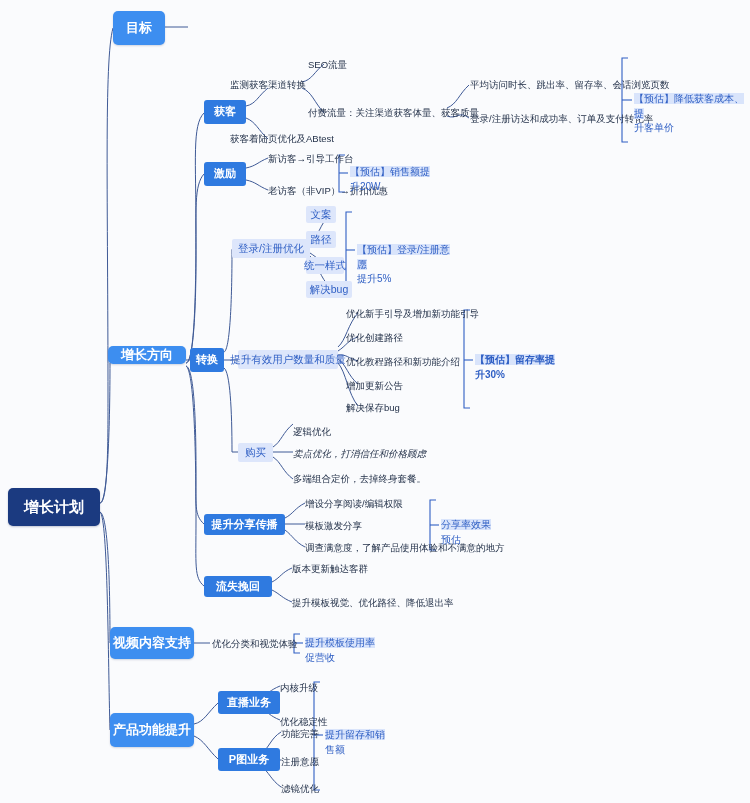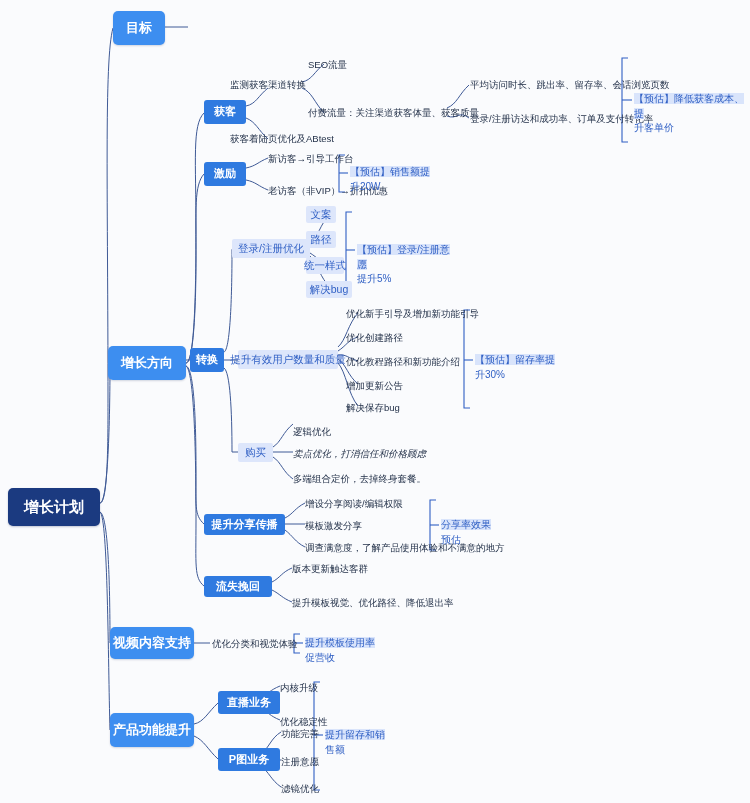--- a/index.html
+++ b/index.html
@@ -172,21 +172,21 @@
 
       <path d="M320,682 L314,682 L314,790 L320,790"></path>
       <path d="M314,735 L323,735"></path>
     </g>
   </svg>
 
   <div class="node n-root" style="left:8px;top:488px;width:92px;height:38px;">增长计划</div>
 
   <div class="node n-l1" style="left:113px;top:11px;width:52px;height:34px;">目标</div>
 
-  <div class="node n-l1" style="left:108px;top:346px;width:78px;height:34px;">增长方向</div>
+  <div class="node n-l1" style="left:108px;top:346px;width:78px;height:18px;">增长方向</div>
 
   <div class="node n-l2" style="left:204px;top:100px;width:42px;height:24px;">获客</div>
   <div class="node n-leaf" style="left:228px;top:78px;">监测获客渠道转换</div>
   <div class="node n-leaf" style="left:306px;top:58px;">SEO流量</div>
   <div class="node n-leaf" style="left:468px;top:78px;">平均访问时长、跳出率、留存率、会话浏览页数</div>
   <div class="node n-leaf" style="left:306px;top:106px;">付费流量：关注渠道获客体量、获客质量</div>
   <div class="node n-leaf" style="left:468px;top:112px;">登录/注册访达和成功率、订单及支付转化率</div>
   <div class="node n-leaf" style="left:228px;top:132px;text-align:right;">获客着陆页优化及ABtest</div>
   <div class="n-note" style="position:absolute;left:634px;top:92px;width:112px;">
     <span class="hl">【预估】降低获客成本、提</span><br>
@@ -212,21 +212,21 @@
     <span class="hl">【预估】登录/注册意愿</span><br>
     <span>提升5%</span>
   </div>
 
   <div class="node n-l3" style="left:238px;top:350px;width:100px;height:19px;">提升有效用户数量和质量</div>
   <div class="node n-leaf" style="left:344px;top:307px;">优化新手引导及增加新功能引导</div>
   <div class="node n-leaf" style="left:344px;top:331px;">优化创建路径</div>
   <div class="node n-leaf" style="left:344px;top:355px;">优化教程路径和新功能介绍</div>
   <div class="node n-leaf" style="left:344px;top:379px;">增加更新公告</div>
   <div class="node n-leaf" style="left:344px;top:401px;">解决保存bug</div>
-  <div class="n-note" style="position:absolute;left:475px;top:353px;width:90px;">
+  <div class="n-note" style="position:absolute;left:475px;top:353px;width:90px;font-weight:bold;">
     <span class="hl">【预估】留存率提</span><br>
     <span>升30%</span>
   </div>
 
   <div class="node n-l3" style="left:238px;top:443px;width:35px;height:19px;">购买</div>
   <div class="node n-leaf" style="left:291px;top:425px;">逻辑优化</div>
   <div class="node n-leaf" style="left:291px;top:447px;font-style:italic;">卖点优化，打消信任和价格顾虑</div>
   <div class="node n-leaf" style="left:291px;top:472px;">多端组合定价，去掉终身套餐。</div>
 
   <div class="node n-l2" style="left:204px;top:514px;width:81px;height:21px;">提升分享传播</div>

